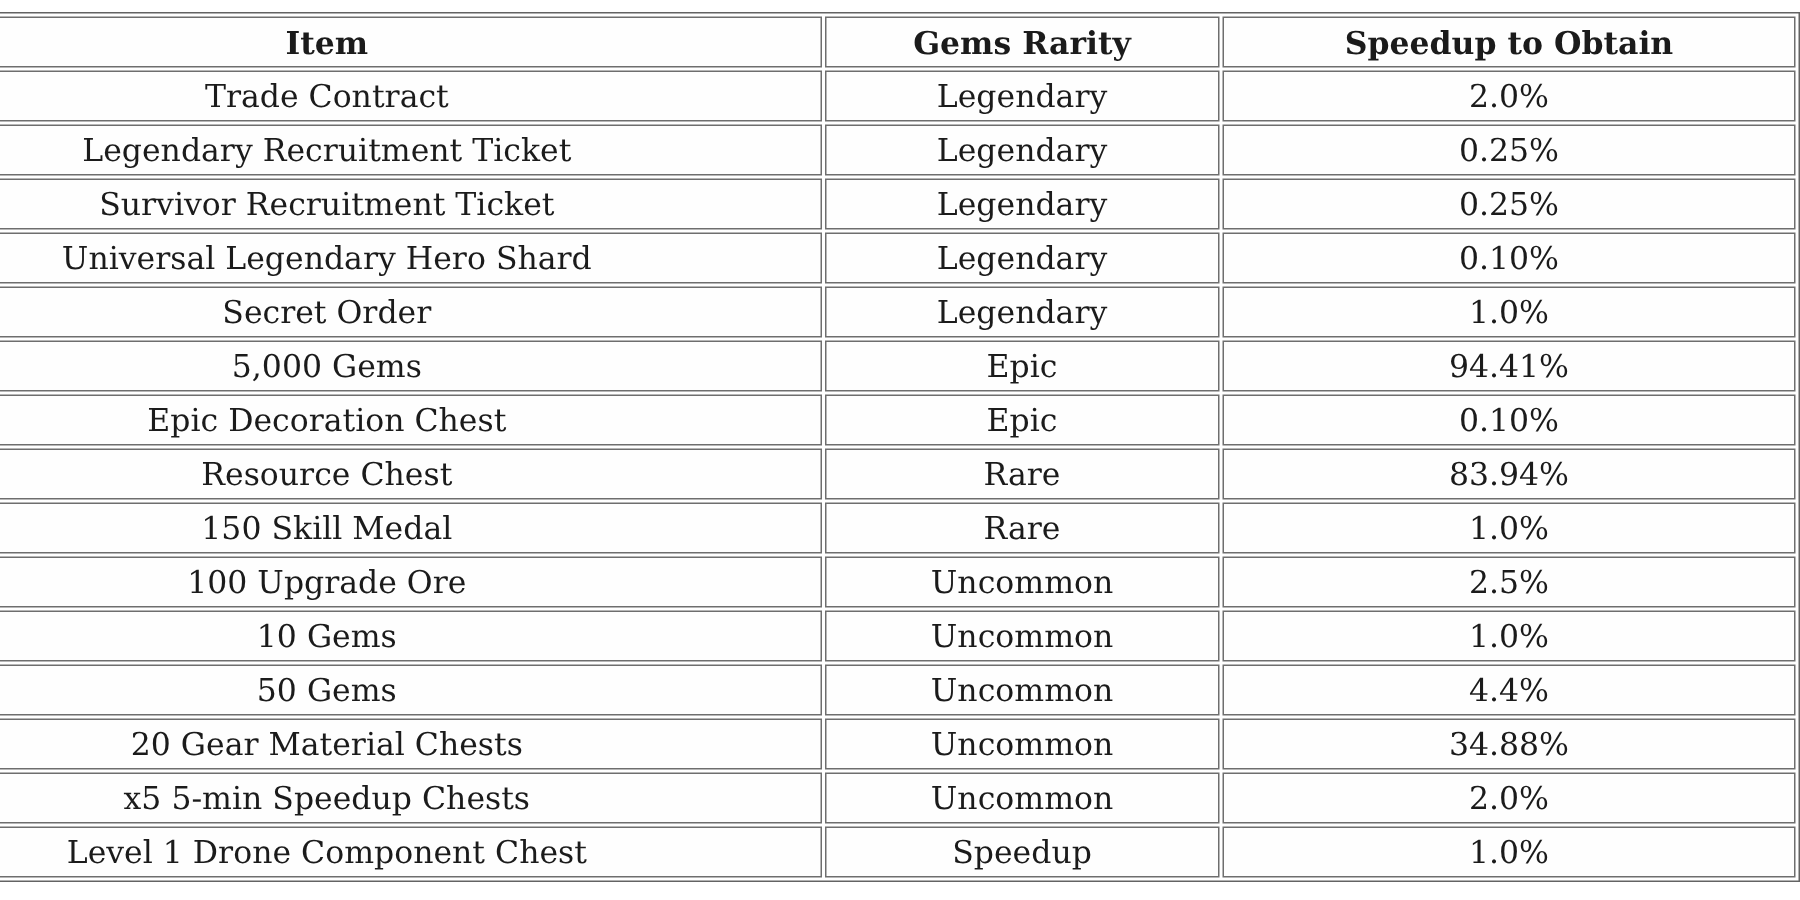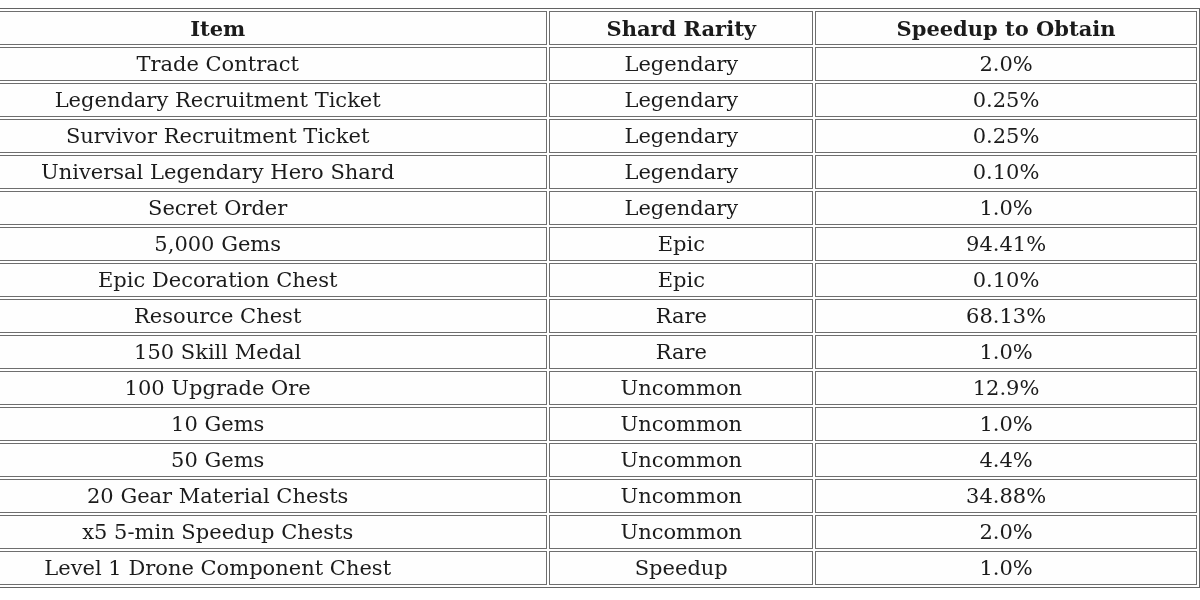--- a/index.html
+++ b/index.html
@@ -49,21 +49,21 @@
 <div class="table-wrap">
   <table class="drop-table">
     <colgroup>
       <col class="col-item">
       <col class="col-rarity">
       <col class="col-chance">
     </colgroup>
     <thead>
       <tr>
         <th>Item</th>
-        <th>Shard Rarity</th>
+        <th>Gems Rarity</th>
         <th>Speedup to Obtain</th>
       </tr>
     </thead>
     <tbody>
         <tr>
           <td>Trade Contract</td>
           <td>Legendary</td>
           <td>2.0%</td>
         </tr>
         <tr>
@@ -92,31 +92,31 @@
           <td>94.41%</td>
         </tr>
         <tr>
           <td>Epic Decoration Chest</td>
           <td>Epic</td>
           <td>0.10%</td>
         </tr>
         <tr>
           <td>Resource Chest</td>
           <td>Rare</td>
-          <td>68.13%</td>
+          <td>83.94%</td>
         </tr>
         <tr>
           <td>150 Skill Medal</td>
           <td>Rare</td>
           <td>1.0%</td>
         </tr>
         <tr>
           <td>100 Upgrade Ore</td>
           <td>Uncommon</td>
-          <td>12.9%</td>
+          <td>2.5%</td>
         </tr>
         <tr>
           <td>10 Gems</td>
           <td>Uncommon</td>
           <td>1.0%</td>
         </tr>
         <tr>
           <td>50 Gems</td>
           <td>Uncommon</td>
           <td>4.4%</td>

